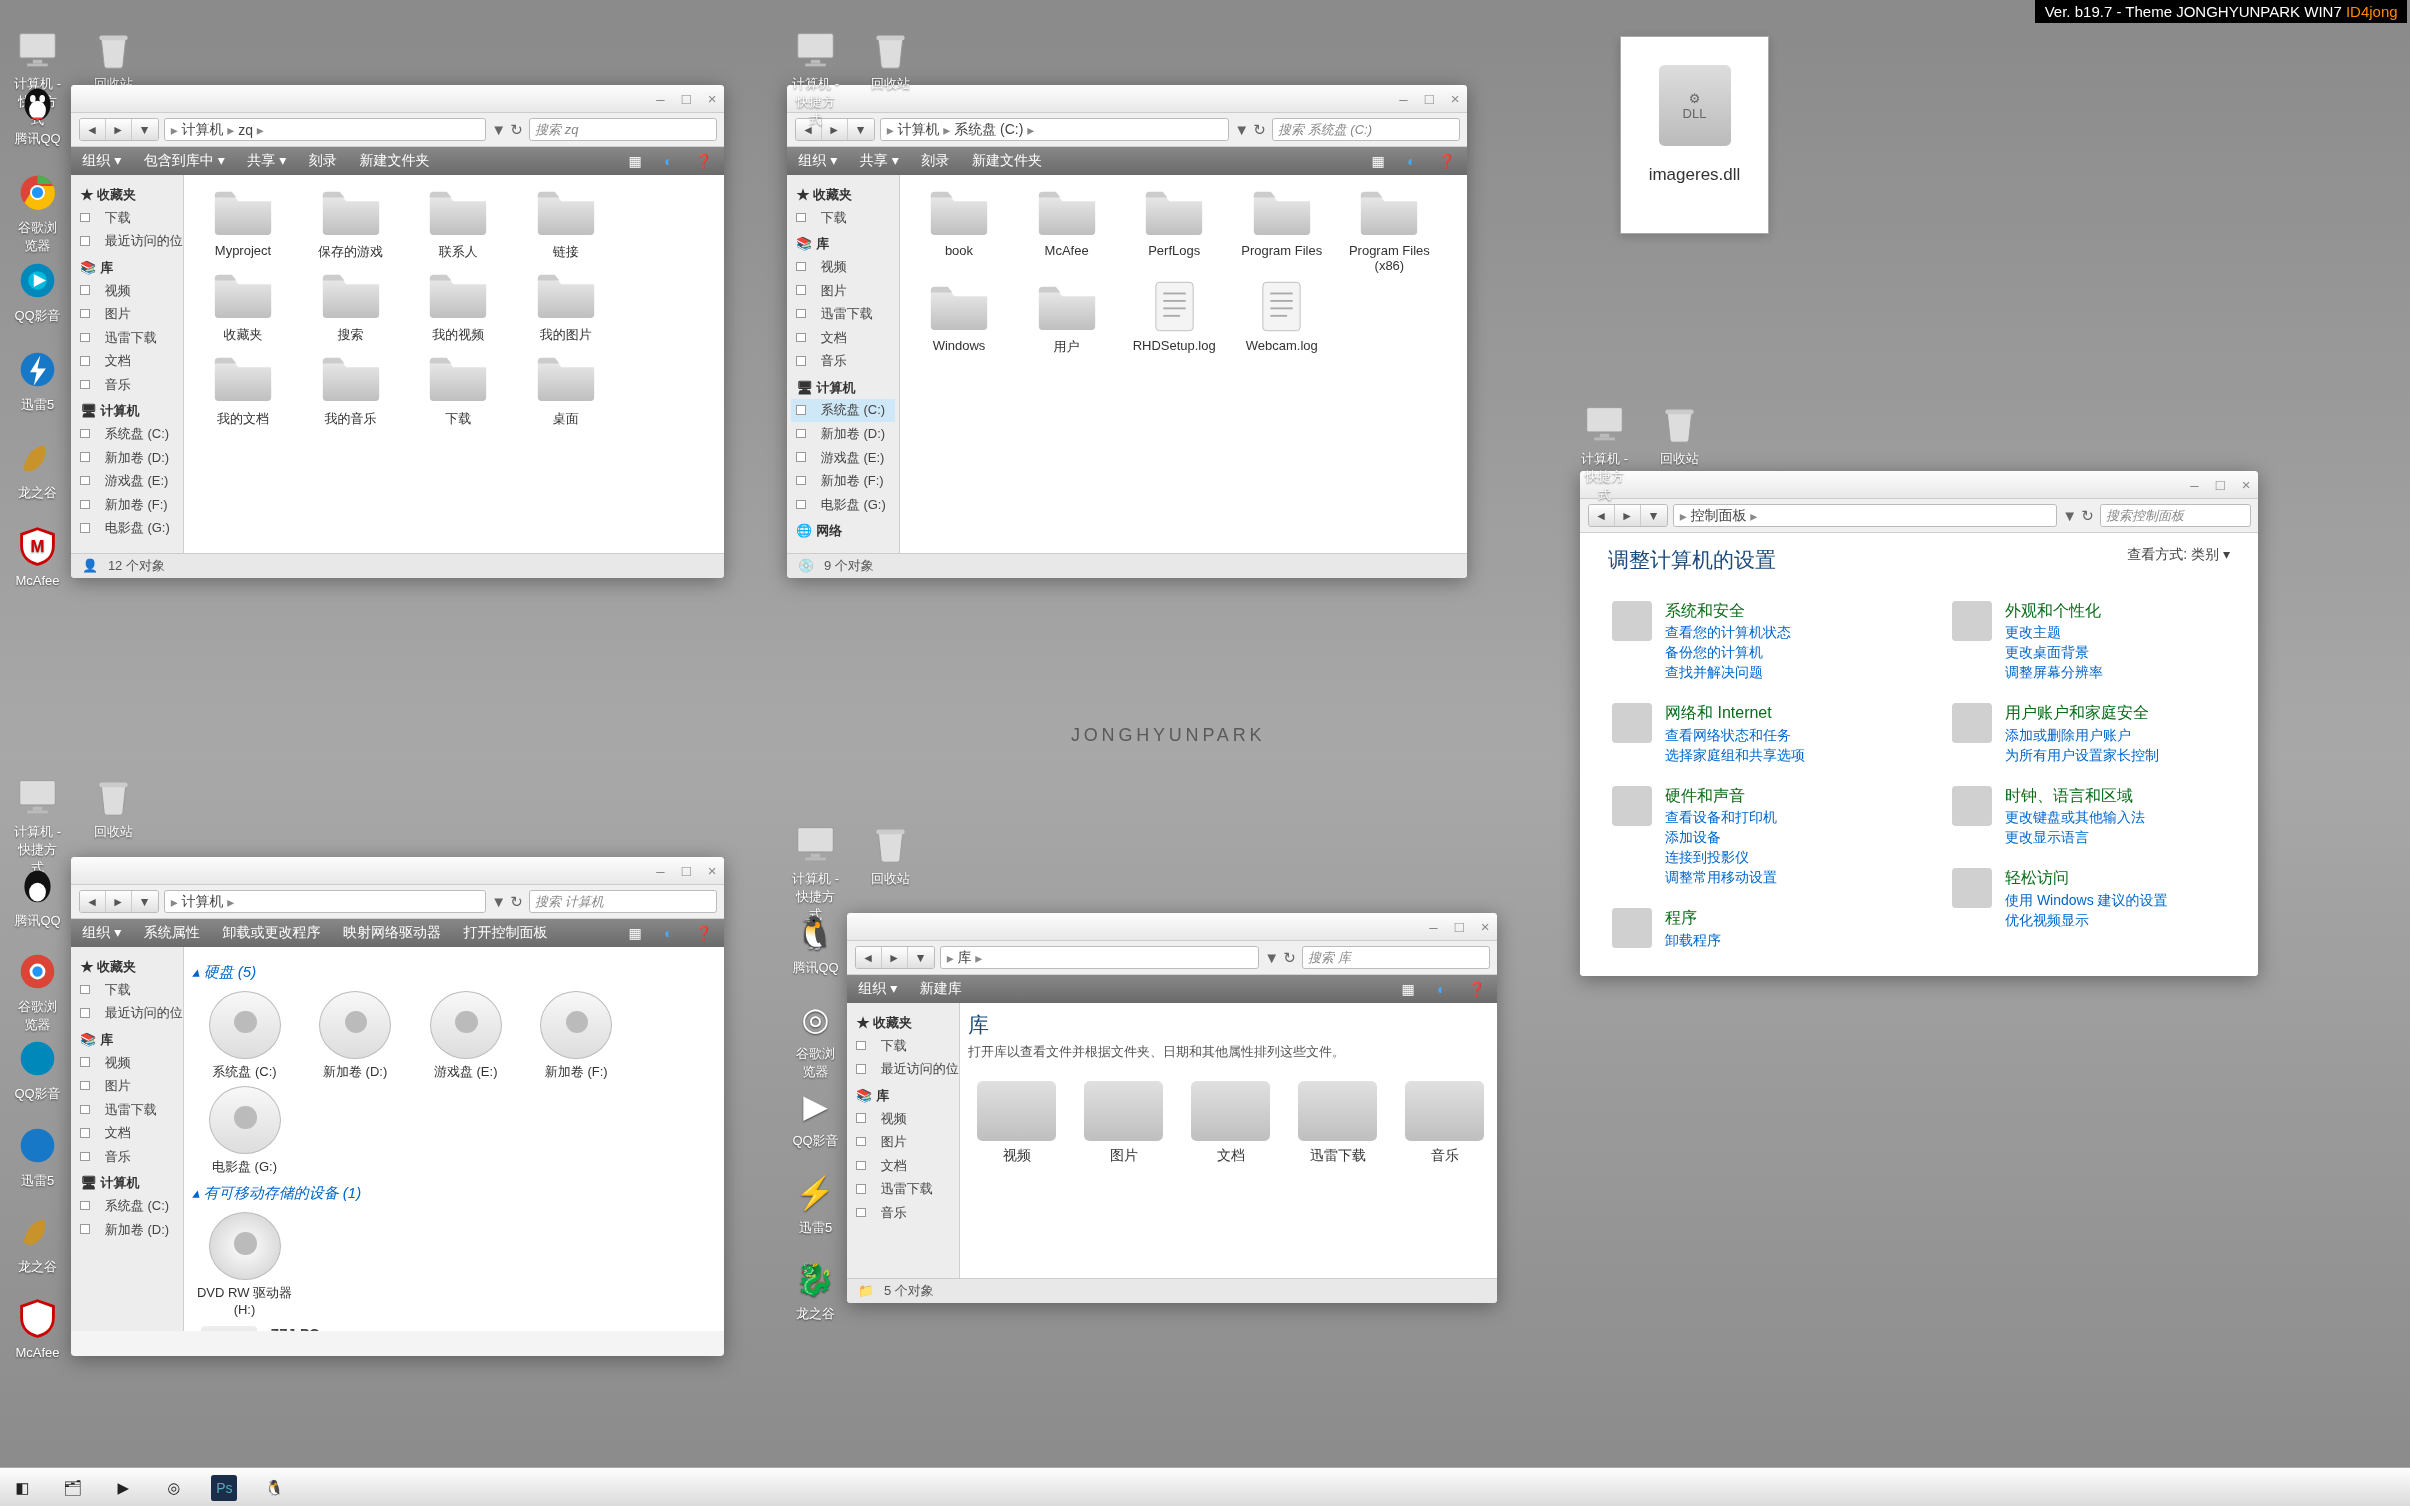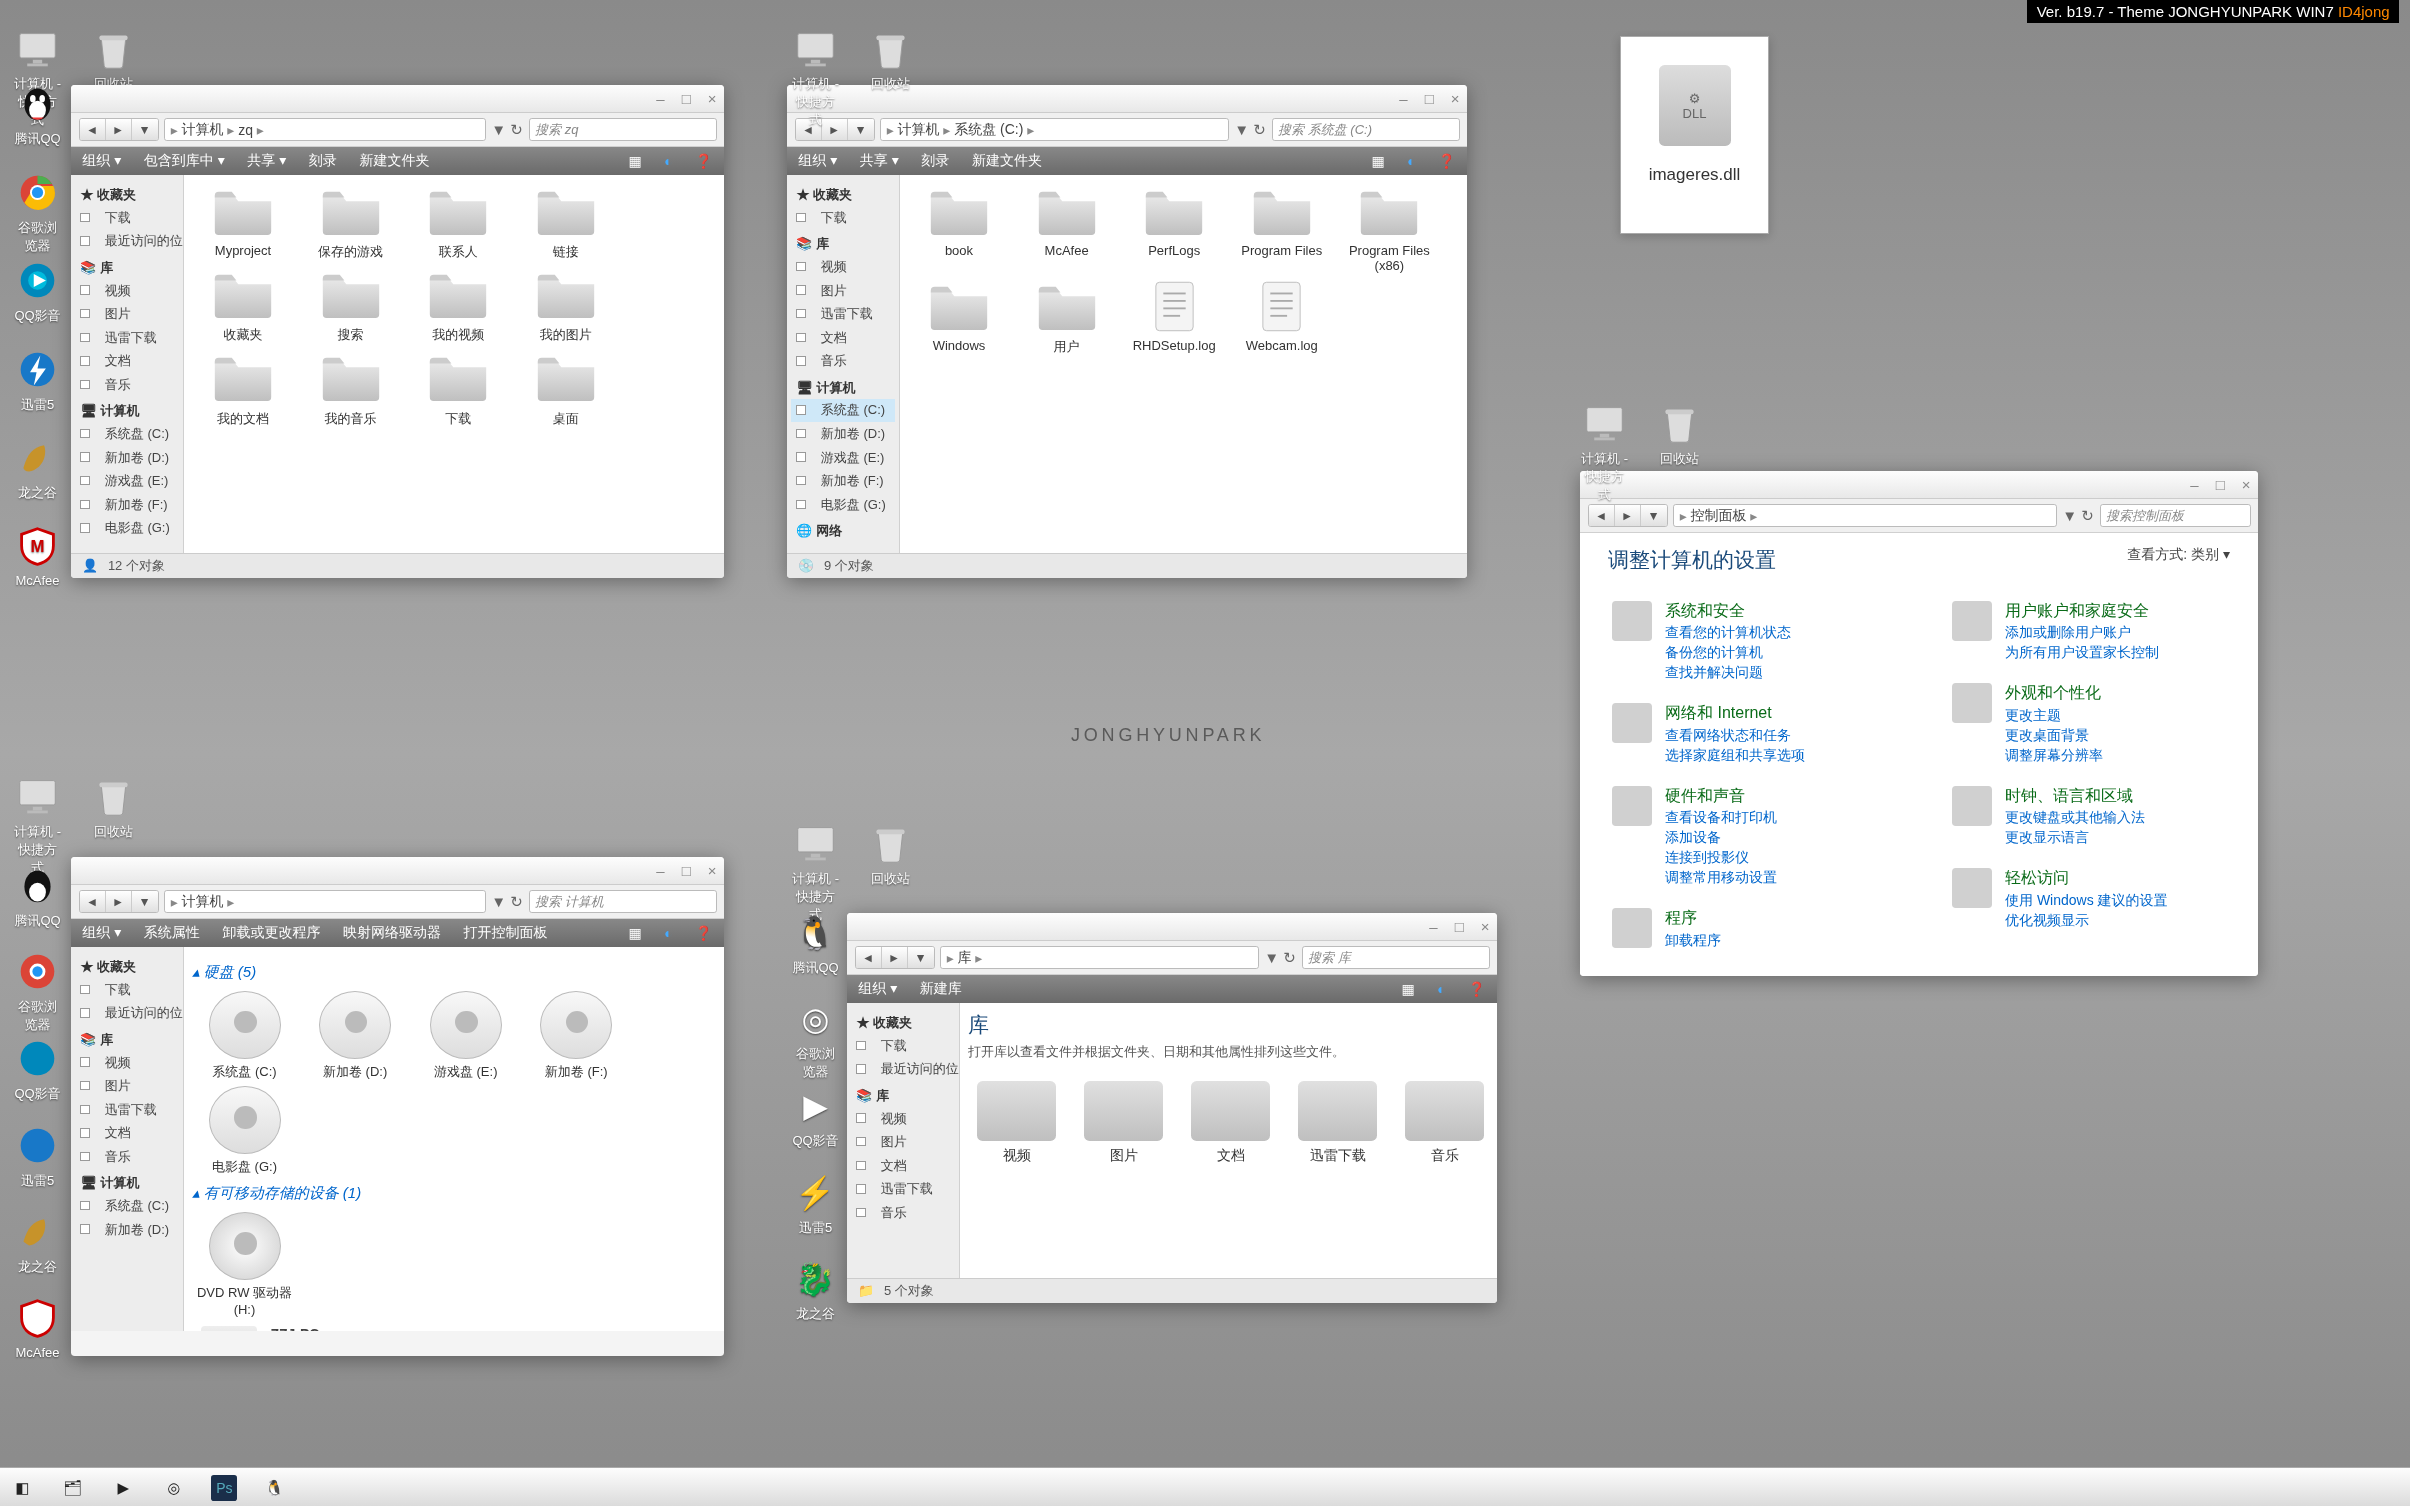--- a/index.html
+++ b/index.html
@@ -1,17 +1,17 @@
 <!DOCTYPE html>
 <html style="font-size:15px"><head>
 <meta charset="utf-8">
 <style>
 *{margin:0;padding:0;box-sizing:border-box;font-family:Tahoma,"Microsoft YaHei",sans-serif;}
 body{width:2411px;height:1507px;background:linear-gradient(180deg,#8a8a8a 0%,#a8a8a8 50%,#8a8a8a 100%);position:relative;overflow:hidden;}
-.topbar{position:absolute;top:0;right:12px;color:#fff;font-size:15px;padding:2.8px 9.4px;background:#000;}
+.topbar{position:absolute;top:0;right:4px;color:#fff;font-size:15px;padding:2.8px 9.4px;background:#000;}
 .topbar .orange{color:#ff8800;}
 .dk{position:absolute;width:49px;text-align:center;color:#fff;font-size:13px;text-shadow:0 0.9px 1.9px rgba(0,0,0,.6);}
 .dk .ic{width:49px;height:49px;margin:0 auto 1.9px;display:flex;align-items:center;justify-content:center;}
 .ic svg{width:43px;height:43px;}
 .desktopcenter{position:absolute;left:1071px;top:725px;color:#5a5a5a;font-size:18px;letter-spacing:3.8px;font-family:"Century Gothic",sans-serif;}
 .win{position:absolute;background:#f4f4f4;border-radius:3.8px;box-shadow:0 3.8px 19px rgba(0,0,0,.35);overflow:hidden;}
 .titlebar{height:28px;background:linear-gradient(180deg,#fdfdfd,#e8e8e8);display:flex;align-items:center;padding:0 7.5px;border-bottom:0.9px solid #ccc;}
 .titlebar .tbtns{margin-left:auto;display:flex;gap:17px;color:#888;font-size:15px;}
 .titlebar .tbtns span{cursor:pointer;}
 .addr{height:34px;background:#f0f0f0;display:flex;align-items:center;gap:5.6px;padding:0 7.5px;border-bottom:0.9px solid #d0d0d0;}
@@ -822,32 +822,32 @@
           <div class="ct">
             <div class="title">程序</div>
             <div class="link">卸载程序</div>
           </div>
         </div>
       </div>
     <div class="cp-col" id="cpright">
         <div class="cp-item">
           <div class="ci"></div>
           <div class="ct">
-            <div class="title">用户账户和家庭安全</div>
-            <div class="link">添加或删除用户账户</div>
-            <div class="link">为所有用户设置家长控制</div>
-          </div>
-        </div>
-        <div class="cp-item">
-          <div class="ci"></div>
-          <div class="ct">
             <div class="title">外观和个性化</div>
             <div class="link">更改主题</div>
             <div class="link">更改桌面背景</div>
             <div class="link">调整屏幕分辨率</div>
+          </div>
+        </div>
+        <div class="cp-item">
+          <div class="ci"></div>
+          <div class="ct">
+            <div class="title">用户账户和家庭安全</div>
+            <div class="link">添加或删除用户账户</div>
+            <div class="link">为所有用户设置家长控制</div>
           </div>
         </div>
         <div class="cp-item">
           <div class="ci"></div>
           <div class="ct">
             <div class="title">时钟、语言和区域</div>
             <div class="link">更改键盘或其他输入法</div>
             <div class="link">更改显示语言</div>
           </div>
         </div>

